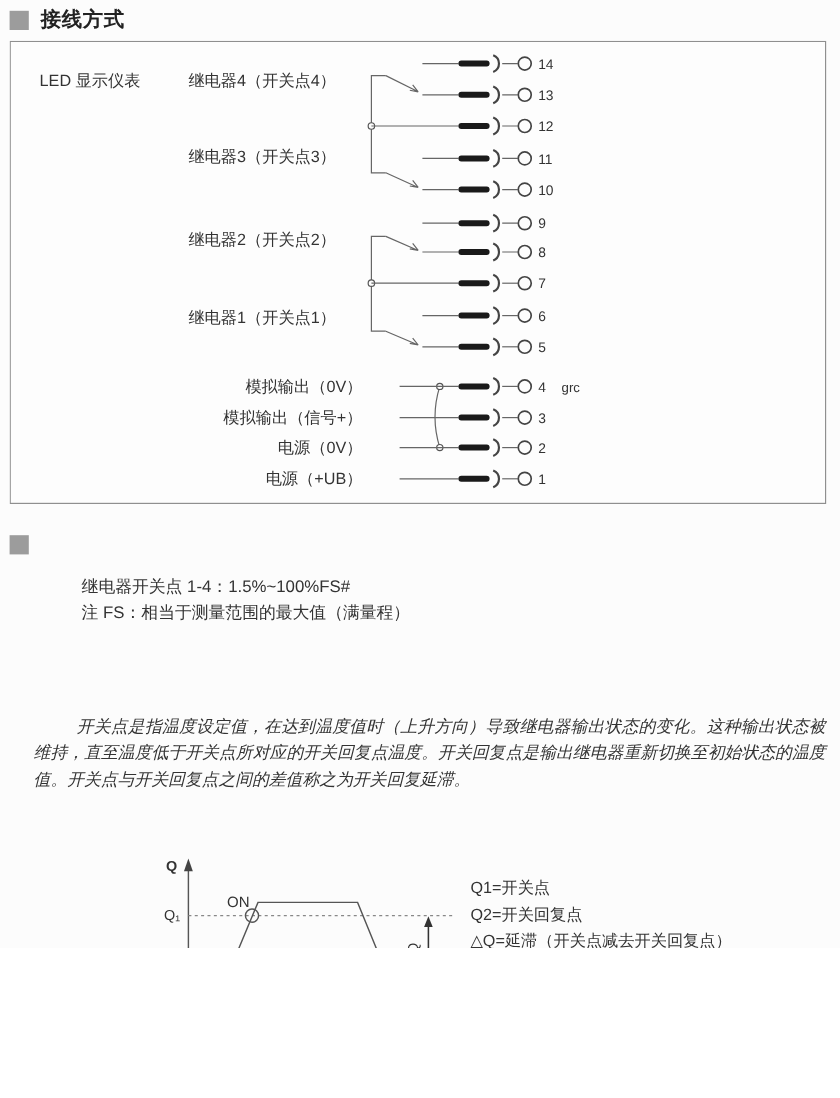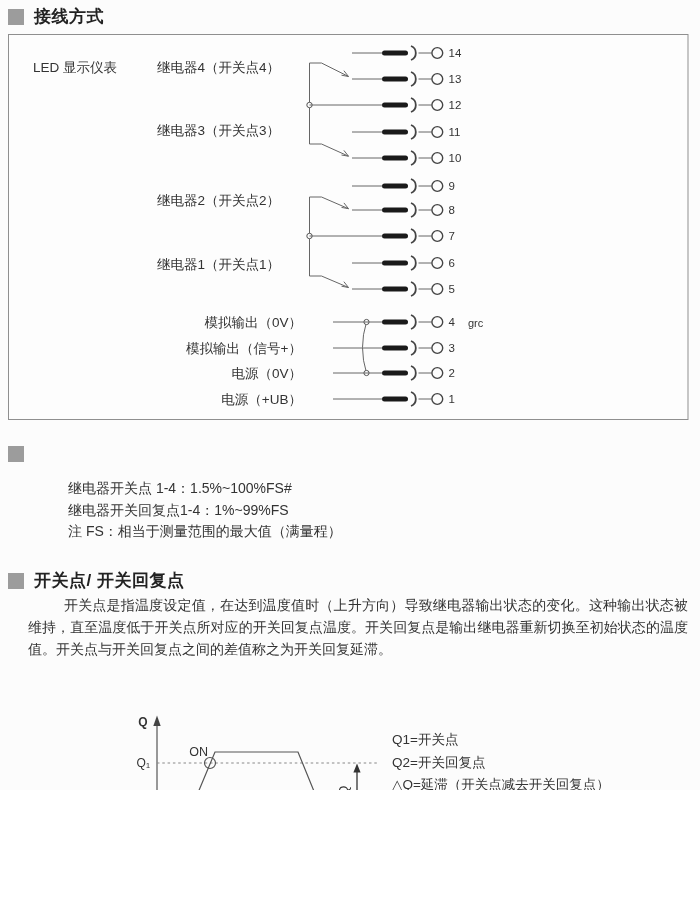--- a/index.html
+++ b/index.html
@@ -12,21 +12,21 @@
     position:absolute;left:8px;display:flex;align-items:center;gap:10px;
     font-weight:bold;font-size:17px;color:#222;letter-spacing:.5px;
   }
   .sq{width:16px;height:16px;background:#9c9c9c;flex:0 0 auto;}
   .wiring-svg{position:absolute;left:8px;top:34px;}
   .range-lines{
     position:absolute;left:32px;top:478px;font-size:14px;line-height:21.5px;color:#333;margin-left:36px;
   }
   .para{
     position:absolute;left:28px;top:594px;width:660px;
-    font-size:14px;line-height:22px;text-align:justify;text-indent:36px;color:#333;
+    font-size:14px;line-height:22px;text-align:justify;text-indent:36px;color:#333;font-style:italic;
   }
   .chart-svg{position:absolute;left:110px;top:705px;}
   svg text{font-family:"Liberation Sans","DejaVu Sans",sans-serif;fill:#333;}
   .dlabel{font-size:13.5px;}
   .tnum{font-size:11.5px;}
   .legend-t{font-size:13.5px;}
 </style>
 </head>
 <body>
 
@@ -183,28 +183,23 @@
         <circle cx="437.3" cy="399" r="5.4" fill="#fdfdfd" stroke="#444" stroke-width="1.4"></circle>
       <text class="tnum" x="448.5" y="403.3">1</text>
     </g>
   </svg>
 
   <div class="sec-head" style="top:446px;">
     <span class="sq"></span>
   </div>
   <div class="range-lines">
     <div>继电器开关点 1-4：1.5%~100%FS#</div>
-    <div>继电器开关回复点1-4：1%~99%FS</div>
     <div>注 FS：相当于测量范围的最大值（满量程）</div>
   </div>
 
-  <div class="sec-head" style="top:569px;">
-    <span class="sq"></span>
-    <span>开关点/ 开关回复点</span>
-  </div>
   <div class="para">开关点是指温度设定值，在达到温度值时（上升方向）导致继电器输出状态的变化。这种输出状态被维持，直至温度低于开关点所对应的开关回复点温度。开关回复点是输出继电器重新切换至初始状态的温度值。开关点与开关回复点之间的差值称之为开关回复延滞。</div>
 
   <svg class="chart-svg" width="590" height="210" viewBox="110 705 590 210">
 
     <g>
       <line x1="157" y1="722" x2="157" y2="912" stroke="#555" stroke-width="1.2"></line>
       <polygon points="157,715.5 153.3,726 160.7,726" fill="#444"></polygon>
       <line x1="113" y1="891" x2="362" y2="891" stroke="#555" stroke-width="1.2"></line>
       <polygon points="371,891 360,887.2 360,894.8" fill="#444"></polygon>
       <text x="143" y="726" text-anchor="middle" font-size="12" font-weight="bold">Q</text>

